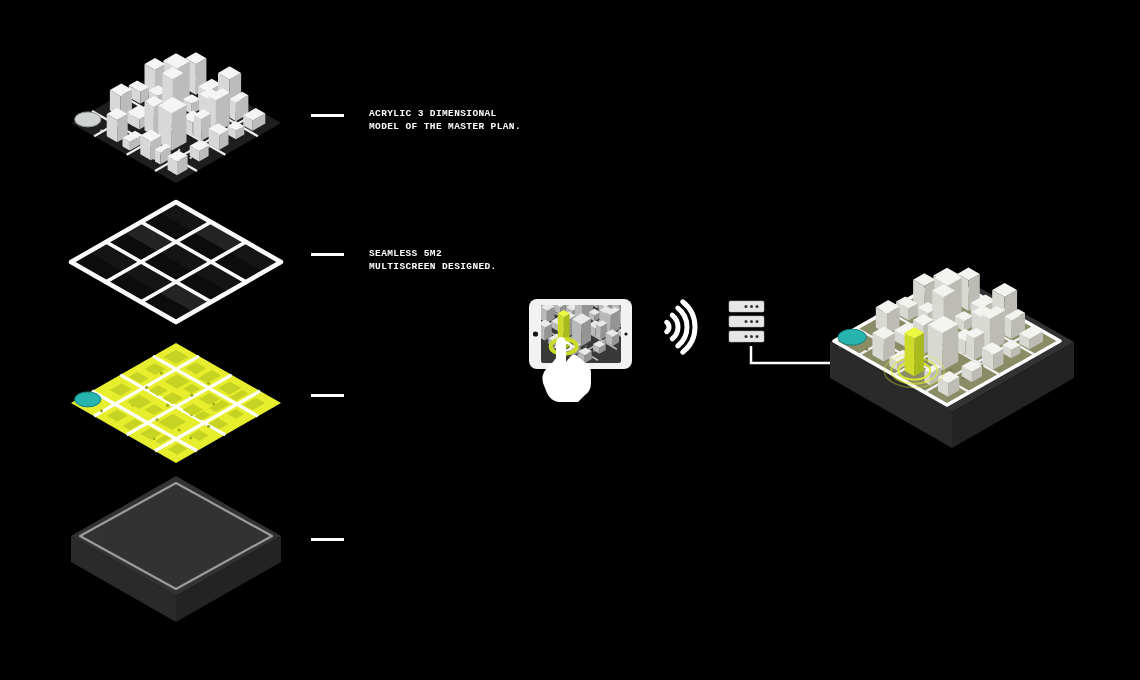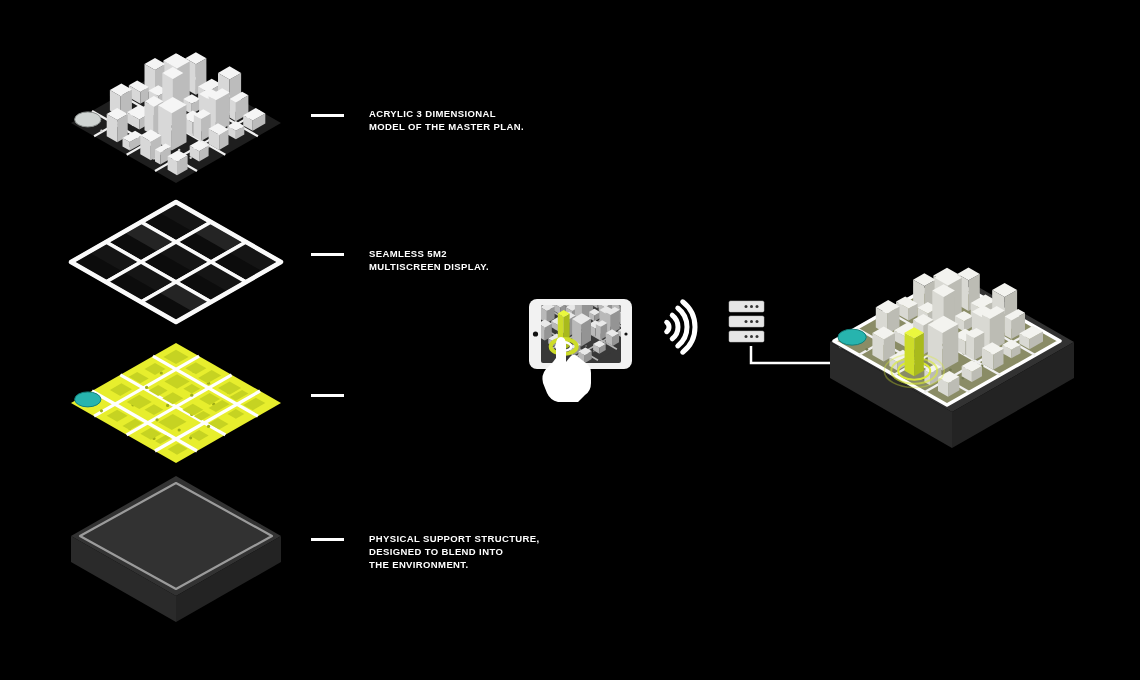--- a/index.html
+++ b/index.html
@@ -1,17 +1,17 @@
 <!DOCTYPE html>
 <html><head>
 <meta charset="utf-8">
 <style>
   html,body{margin:0;padding:0;background:#000;}
   #stage{position:relative;width:1113px;height:680px;background:#000;overflow:hidden;
-         font-family:Liberation Sans, sans-serif;}
+         font-family:Liberation Mono, monospace;}
   #art{position:absolute;left:0;top:0;}
   .label{position:absolute;left:369px;color:#fff;font-size:9.5px;font-weight:700;
          line-height:13px;letter-spacing:.04em;white-space:pre-line;}
   .dash{position:absolute;left:311px;width:33px;height:3px;background:#fff;}
 </style>
 </head>
 <body>
 
 <div id="stage">
 
@@ -482,17 +482,14 @@
   </svg>
 
   <div class="dash" style="top:114px"></div>
   <div class="dash" style="top:253px"></div>
   <div class="dash" style="top:394px"></div>
   <div class="dash" style="top:538px"></div>
 
   <div class="label" style="top:107px">ACRYLIC 3 DIMENSIONAL
 MODEL OF THE MASTER PLAN.</div>
   <div class="label" style="top:247px">SEAMLESS 5M2
-MULTISCREEN DISPLAY.</div>
-  <div class="label" style="top:532px">PHYSICAL SUPPORT STRUCTURE,
-DESIGNED TO BLEND INTO
-THE ENVIRONMENT.</div>
+MULTISCREEN DESIGNED.</div>
 </div>
 
 </body></html>

